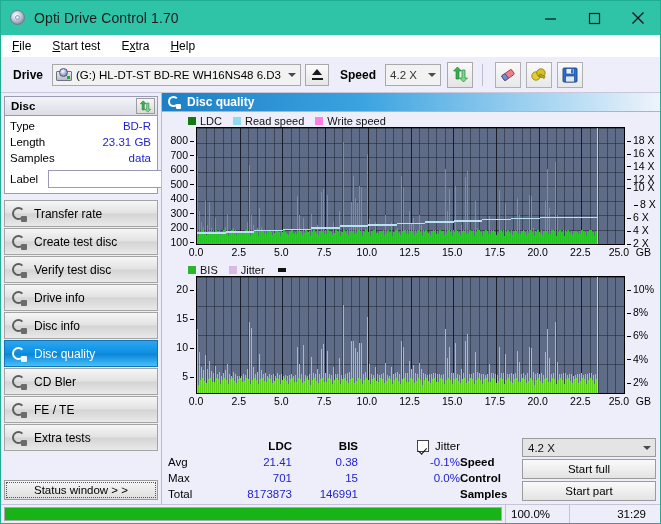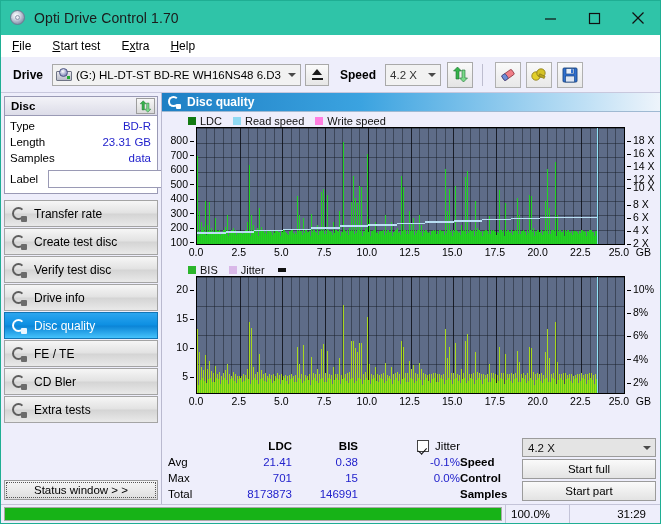--- a/index.html
+++ b/index.html
@@ -518,40 +518,47 @@
             </span>
           <span>Verify test disc</span>
         </div>
         <div class="nav-item">
           <span class="nav-ico">
               <span class="r1"></span>
               <span class="d1"></span>
             </span>
           <span>Drive info</span>
         </div>
+        <div class="nav-item">
+          <span class="nav-ico">
+              <span class="r1"></span>
+              <span class="d1"></span>
+            </span>
+          <span>Disc info</span>
+        </div>
         <div class="nav-item active">
           <span class="nav-ico">
               <span class="r1"></span>
               <span class="d1"></span>
             </span>
           <span>Disc quality</span>
         </div>
         <div class="nav-item">
           <span class="nav-ico">
               <span class="r1"></span>
               <span class="d1"></span>
             </span>
-          <span>FE / TE</span>
+          <span>CD Bler</span>
         </div>
         <div class="nav-item">
           <span class="nav-ico">
               <span class="r1"></span>
               <span class="d1"></span>
             </span>
-          <span>CD Bler</span>
+          <span>FE / TE</span>
         </div>
         <div class="nav-item">
           <span class="nav-ico">
               <span class="r1"></span>
               <span class="d1"></span>
             </span>
           <span>Extra tests</span>
         </div>
       </div>
 
@@ -1061,21 +1068,21 @@
                 <div class="speedline" style="left: 285.48px; width: 28.548px; top: 90.8667px;"></div>
                 <div class="speedline" style="left: 314.028px; width: 28.548px; top: 89.5778px;"></div>
                 <div class="speedline" style="left: 342.576px; width: 28.548px; top: 88.9333px;"></div>
                 <div class="speedline" style="left: 371.124px; width: 28.548px; top: 88.9333px;"></div>
                 <div class="vline" style="left: 399.672px;"></div>
               </div>
             <div class="yaxis-r" id="ldcYR">
                 <div class="ytick r" style="top: 116.111px;"><span class="dash" style="margin:0 2px 0 0"></span>2 X</div>
                 <div class="ytick r" style="top: 103.222px;"><span class="dash" style="margin:0 2px 0 0"></span>4 X</div>
                 <div class="ytick r" style="top: 90.3333px;"><span class="dash" style="margin:0 2px 0 0"></span>6 X</div>
-                <div class="ytick r" style="top: 77.4444px;"><span class="dash" style="margin:0 2px 0 0"></span>8 X</div>
+                <div class="ytick r" style="top: 77.4444px; margin-left: 7px;"><span class="dash" style="margin:0 2px 0 0"></span>8 X</div>
                 <div class="ytick r" style="top: 60px;"><span class="dash" style="margin:0 2px 0 0"></span>10 X</div>
                 <div class="ytick r" style="top: 51.6667px;"><span class="dash" style="margin:0 2px 0 0"></span>12 X</div>
                 <div class="ytick r" style="top: 38.7778px;"><span class="dash" style="margin:0 2px 0 0"></span>14 X</div>
                 <div class="ytick r" style="top: 25.8889px;"><span class="dash" style="margin:0 2px 0 0"></span>16 X</div>
                 <div class="ytick r" style="top: 13px;"><span class="dash" style="margin:0 2px 0 0"></span>18 X</div>
               </div>
           </div>
           <div class="xaxis" style="margin-left:30px; margin-right:33px; position:relative;" id="ldcXA">
               <div class="xtick" style="left: 0px;">0.0</div>
               <div class="xtick" style="left: 42.7px;">2.5</div>

